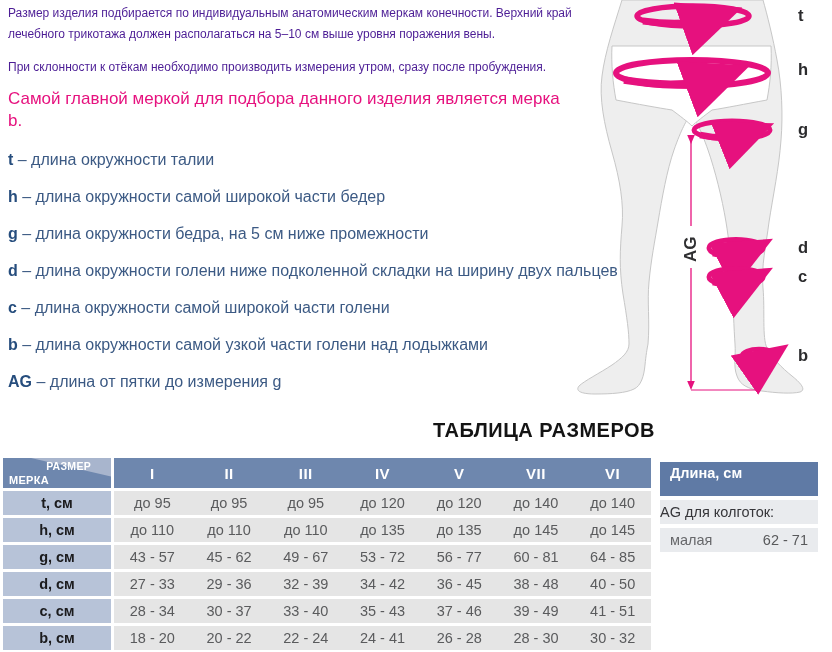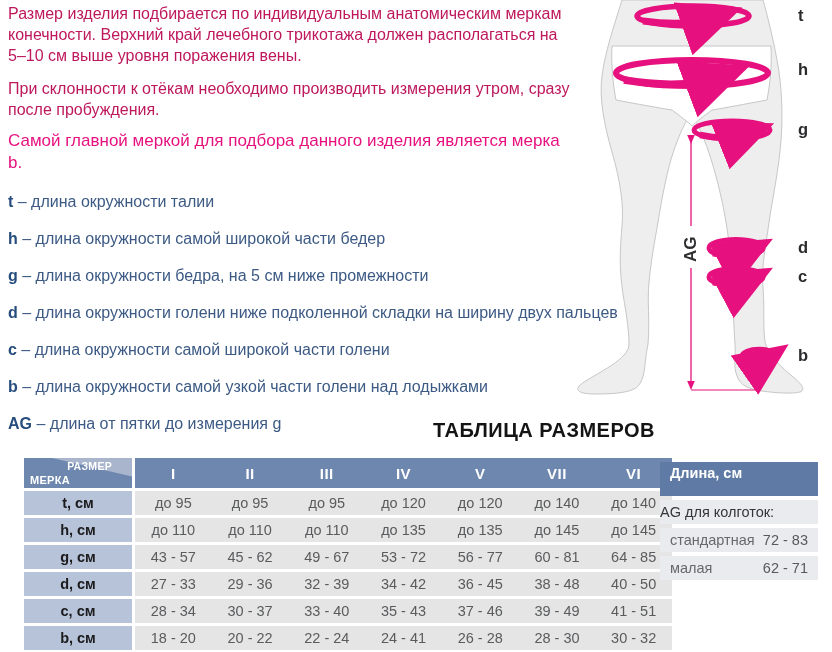--- a/index.html
+++ b/index.html
@@ -2,34 +2,34 @@
 <html><head>
 <meta charset="utf-8">
 <style>
   html,body{margin:0;padding:0;}
   body{
     width:832px;height:652px;position:relative;background:#ffffff;overflow:hidden;
     font-family:"Liberation Sans","DejaVu Sans",sans-serif;
   }
   
   .text-col{position:absolute;left:8px;top:0;width:566px;}
-  .text-col p{margin:12px 0 10px 0;font-size:16px;line-height:21px;color:#be185d;}
+  .text-col p{margin:12px 0 10px 0;font-size:12px;line-height:21px;color:#4c1d95;}
   .text-col p.first{margin-top:3px;}
   .text-col p.highlight{color:#e6117e;font-size:17px;line-height:22px;margin:6px 0 12px 0;}
   .def-line{font-size:16px;line-height:21px;color:#3c5a84;margin-bottom:16px;white-space:nowrap;}
   .def-key{font-weight:bold;color:#264d7d;}
   #defs{margin-top:17px;}
   
   .diagram{position:absolute;left:560px;top:0;}
   
   .table-title{
     position:absolute;left:7px;top:419px;width:648px;height:28px;
     text-align:right;font-size:20px;font-weight:bold;color:#141414;letter-spacing:.5px;
   }
-  .size-table{position:absolute;left:24px;top:458px;width:648px;}
+  .size-table{position:absolute;left:3px;top:458px;width:648px;}
   .thead{display:flex;height:30px;}
   .corner{position:relative;width:108px;height:30px;background:#6e87ae;margin-right:3px;overflow:hidden;flex:none;}
   .corner .tri{position:absolute;inset:0;background:#a8b5cd;clip-path:polygon(26% 0,100% 0,100% 62%);}
   .corner-top{position:absolute;top:2px;left:40%;font-size:10.5px;font-weight:bold;color:#ffffff;letter-spacing:.3px;}
   .corner-bottom{position:absolute;bottom:2px;left:6px;font-size:11px;font-weight:bold;color:#ffffff;letter-spacing:.3px;}
   .hcols{flex:1;display:flex;background:#6e87ae;}
   .hcol{flex:1;display:flex;align-items:center;justify-content:center;
         color:#ffffff;font-weight:bold;font-size:15px;letter-spacing:.5px;}
   .trow{display:flex;height:24px;margin-top:3px;}
   .tlabel{width:108px;flex:none;margin-right:3px;background:#b7c3d8;
@@ -260,21 +260,17 @@
       </div>
     </div>
 
 </div>
 
 <div class="length-panel">
   <div class="lp-header">Длина, см</div>
   <div class="lp-sub">AG для колготок:</div>
   <div id="lp-rows">
       <div class="lp-row">
-        <span>стандартная</span>
-        <span class="lp-val">72 - 83</span>
-      </div>
-      <div class="lp-row">
         <span>малая</span>
         <span class="lp-val">62 - 71</span>
       </div>
     </div>
 </div>
 
 </body></html>

